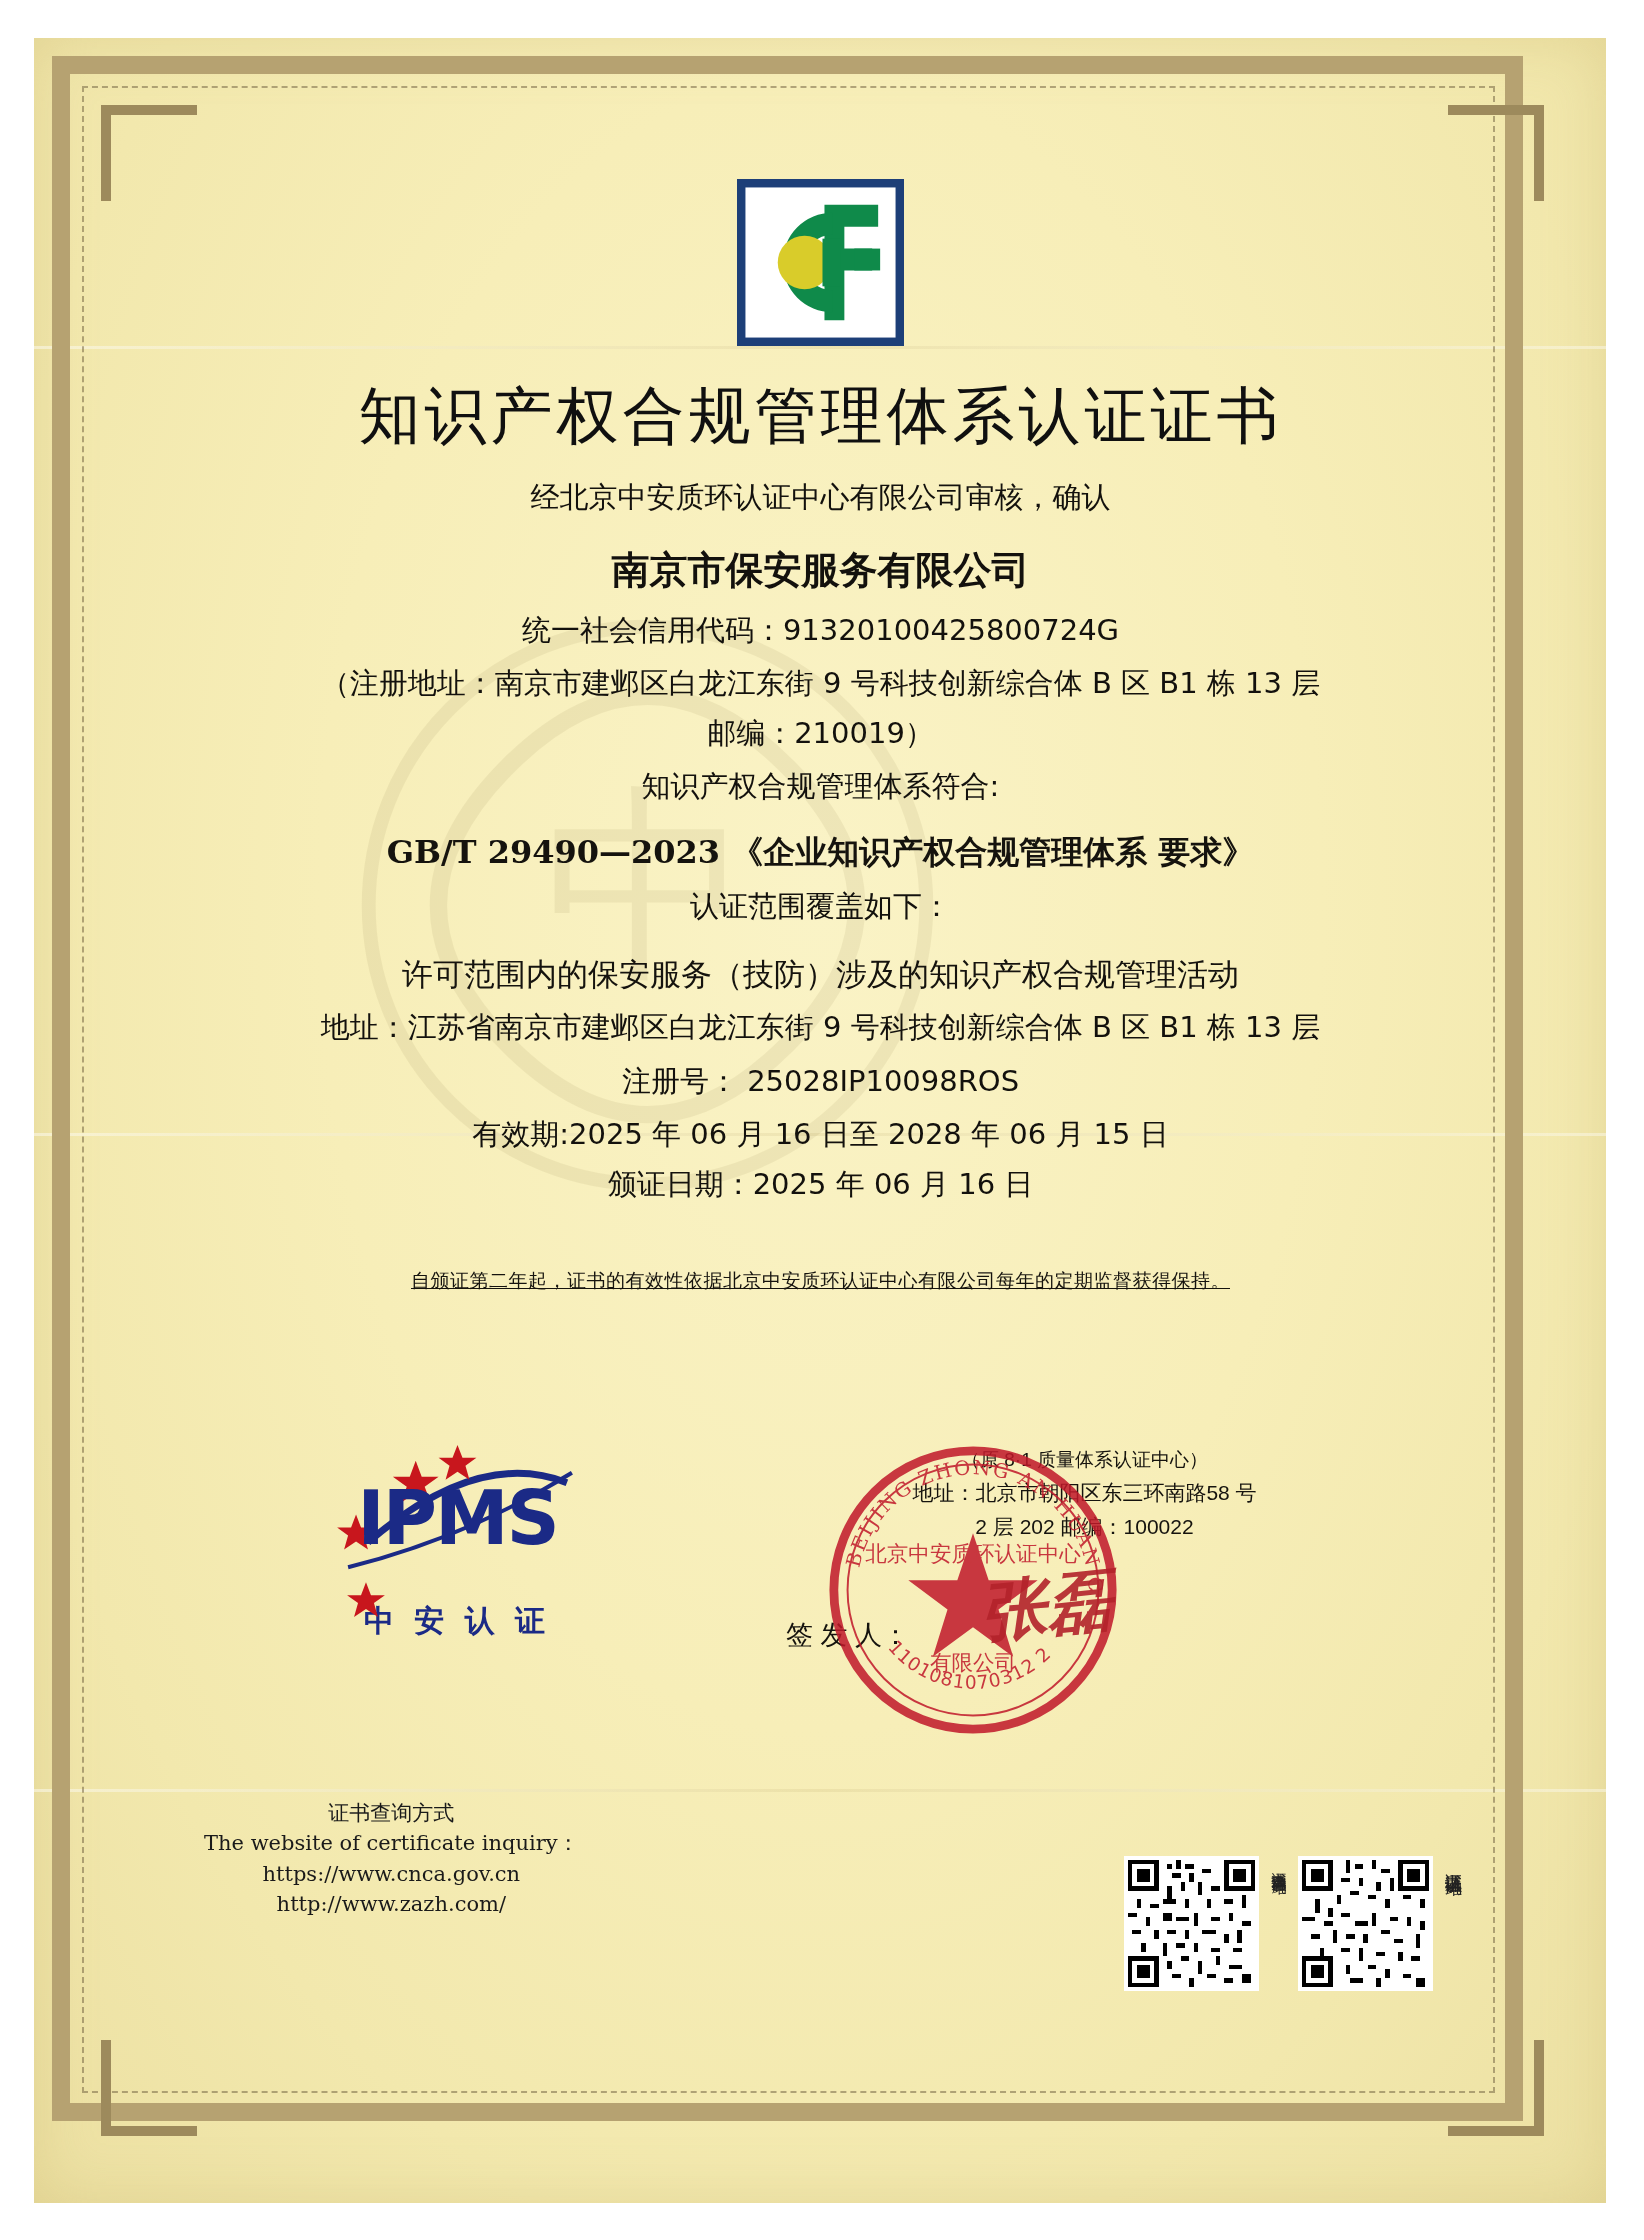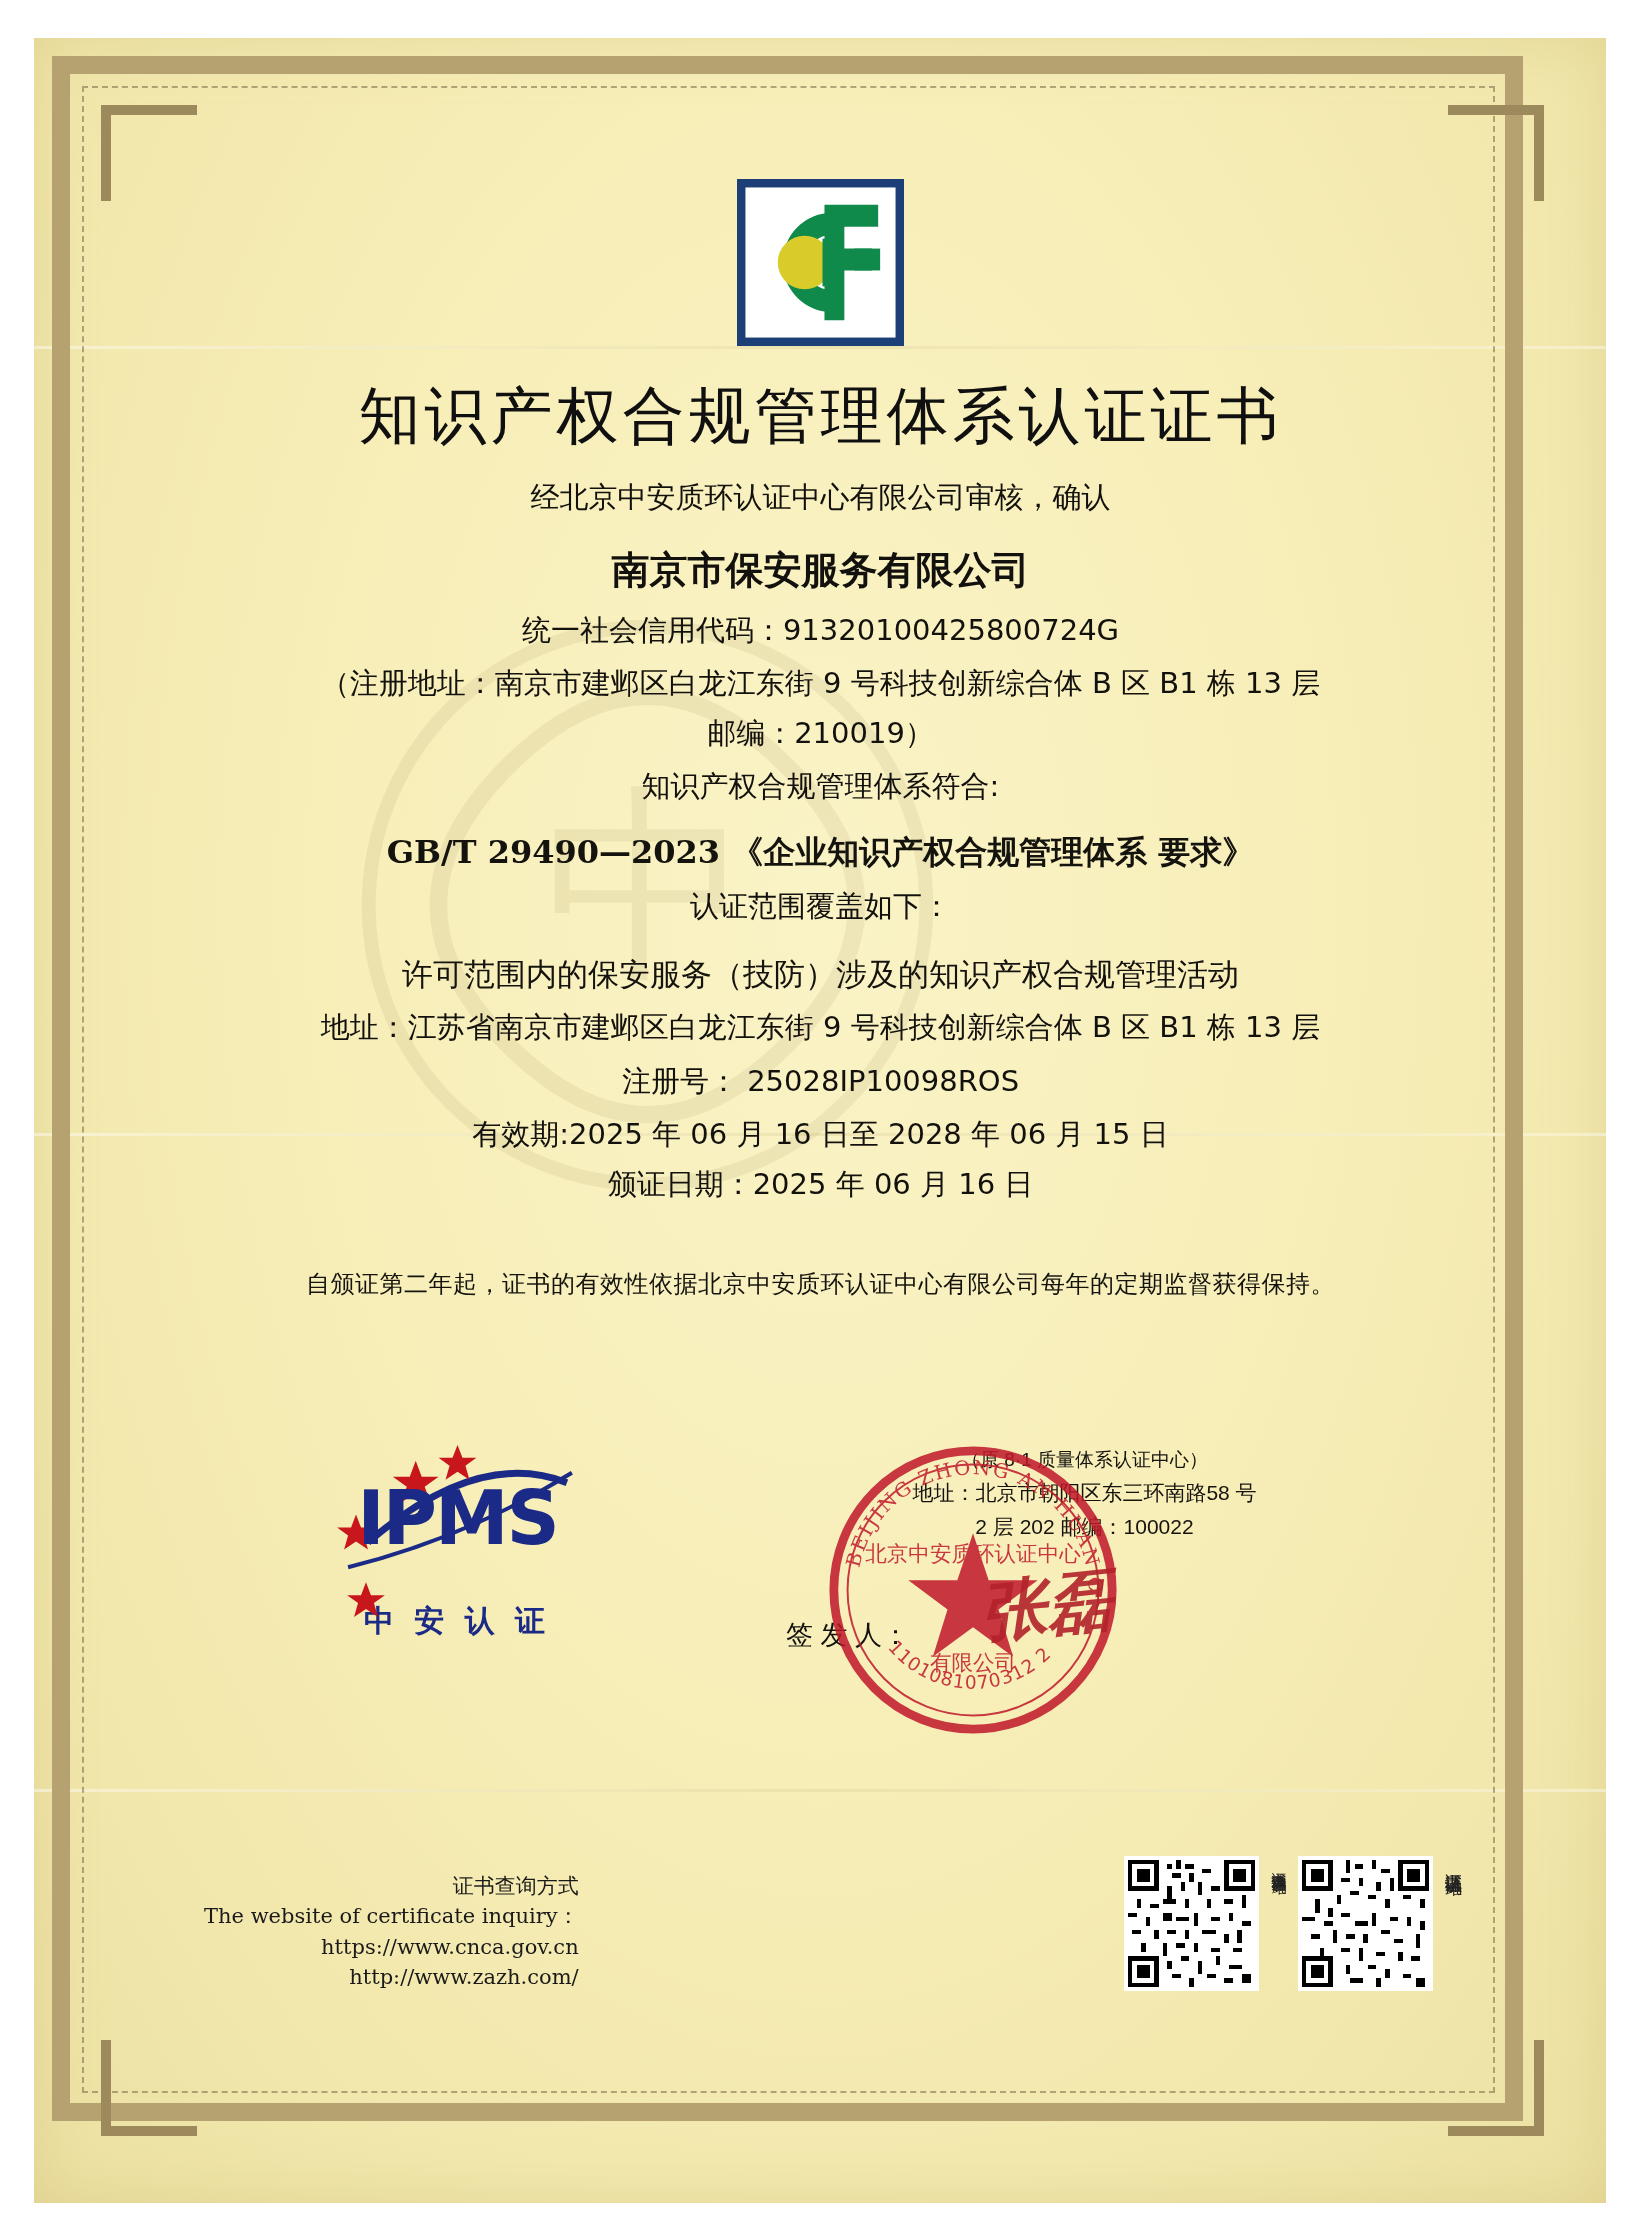--- a/index.html
+++ b/index.html
@@ -143,23 +143,24 @@
 
   .scope-line {
     margin-top: 26px;
     font-size: 31px;
     font-weight: 500;
     font-family: Liberation Mono, monospace;
   }
 
   .note {
     margin-top: 62px;
-    font-size: 24px;
+    font-size: 19px;
     letter-spacing: 0.5px;
     font-family: "DejaVu Sans", "Liberation Sans", sans-serif;
+    text-decoration: underline;
   }
 
   
   .bottom {
     position: absolute;
     left: 129px;
     top: 1423px;
     width: 1383px;
     height: 398px;
   }
@@ -234,25 +235,25 @@
     font-style: italic;
     font-weight: bold;
     transform: rotate(-6deg);
     opacity: 0.9;
   }
 
   
   .footer {
     position: absolute;
     left: 204px;
-    top: 1871px;
+    top: 1798px;
     font-size: 21px;
     line-height: 1.45;
     color: #1a1a1a;
-    text-align: right;
+    text-align: center;
     font-family: "DejaVu Serif", "Liberation Serif", serif;
   }
   .footer .zh { font-family: "DejaVu Sans", "Liberation Sans", sans-serif; }
 
   .qr-area {
     position: absolute;
     right: 179px;
     top: 1856px;
     display: flex;
     align-items: flex-start;

